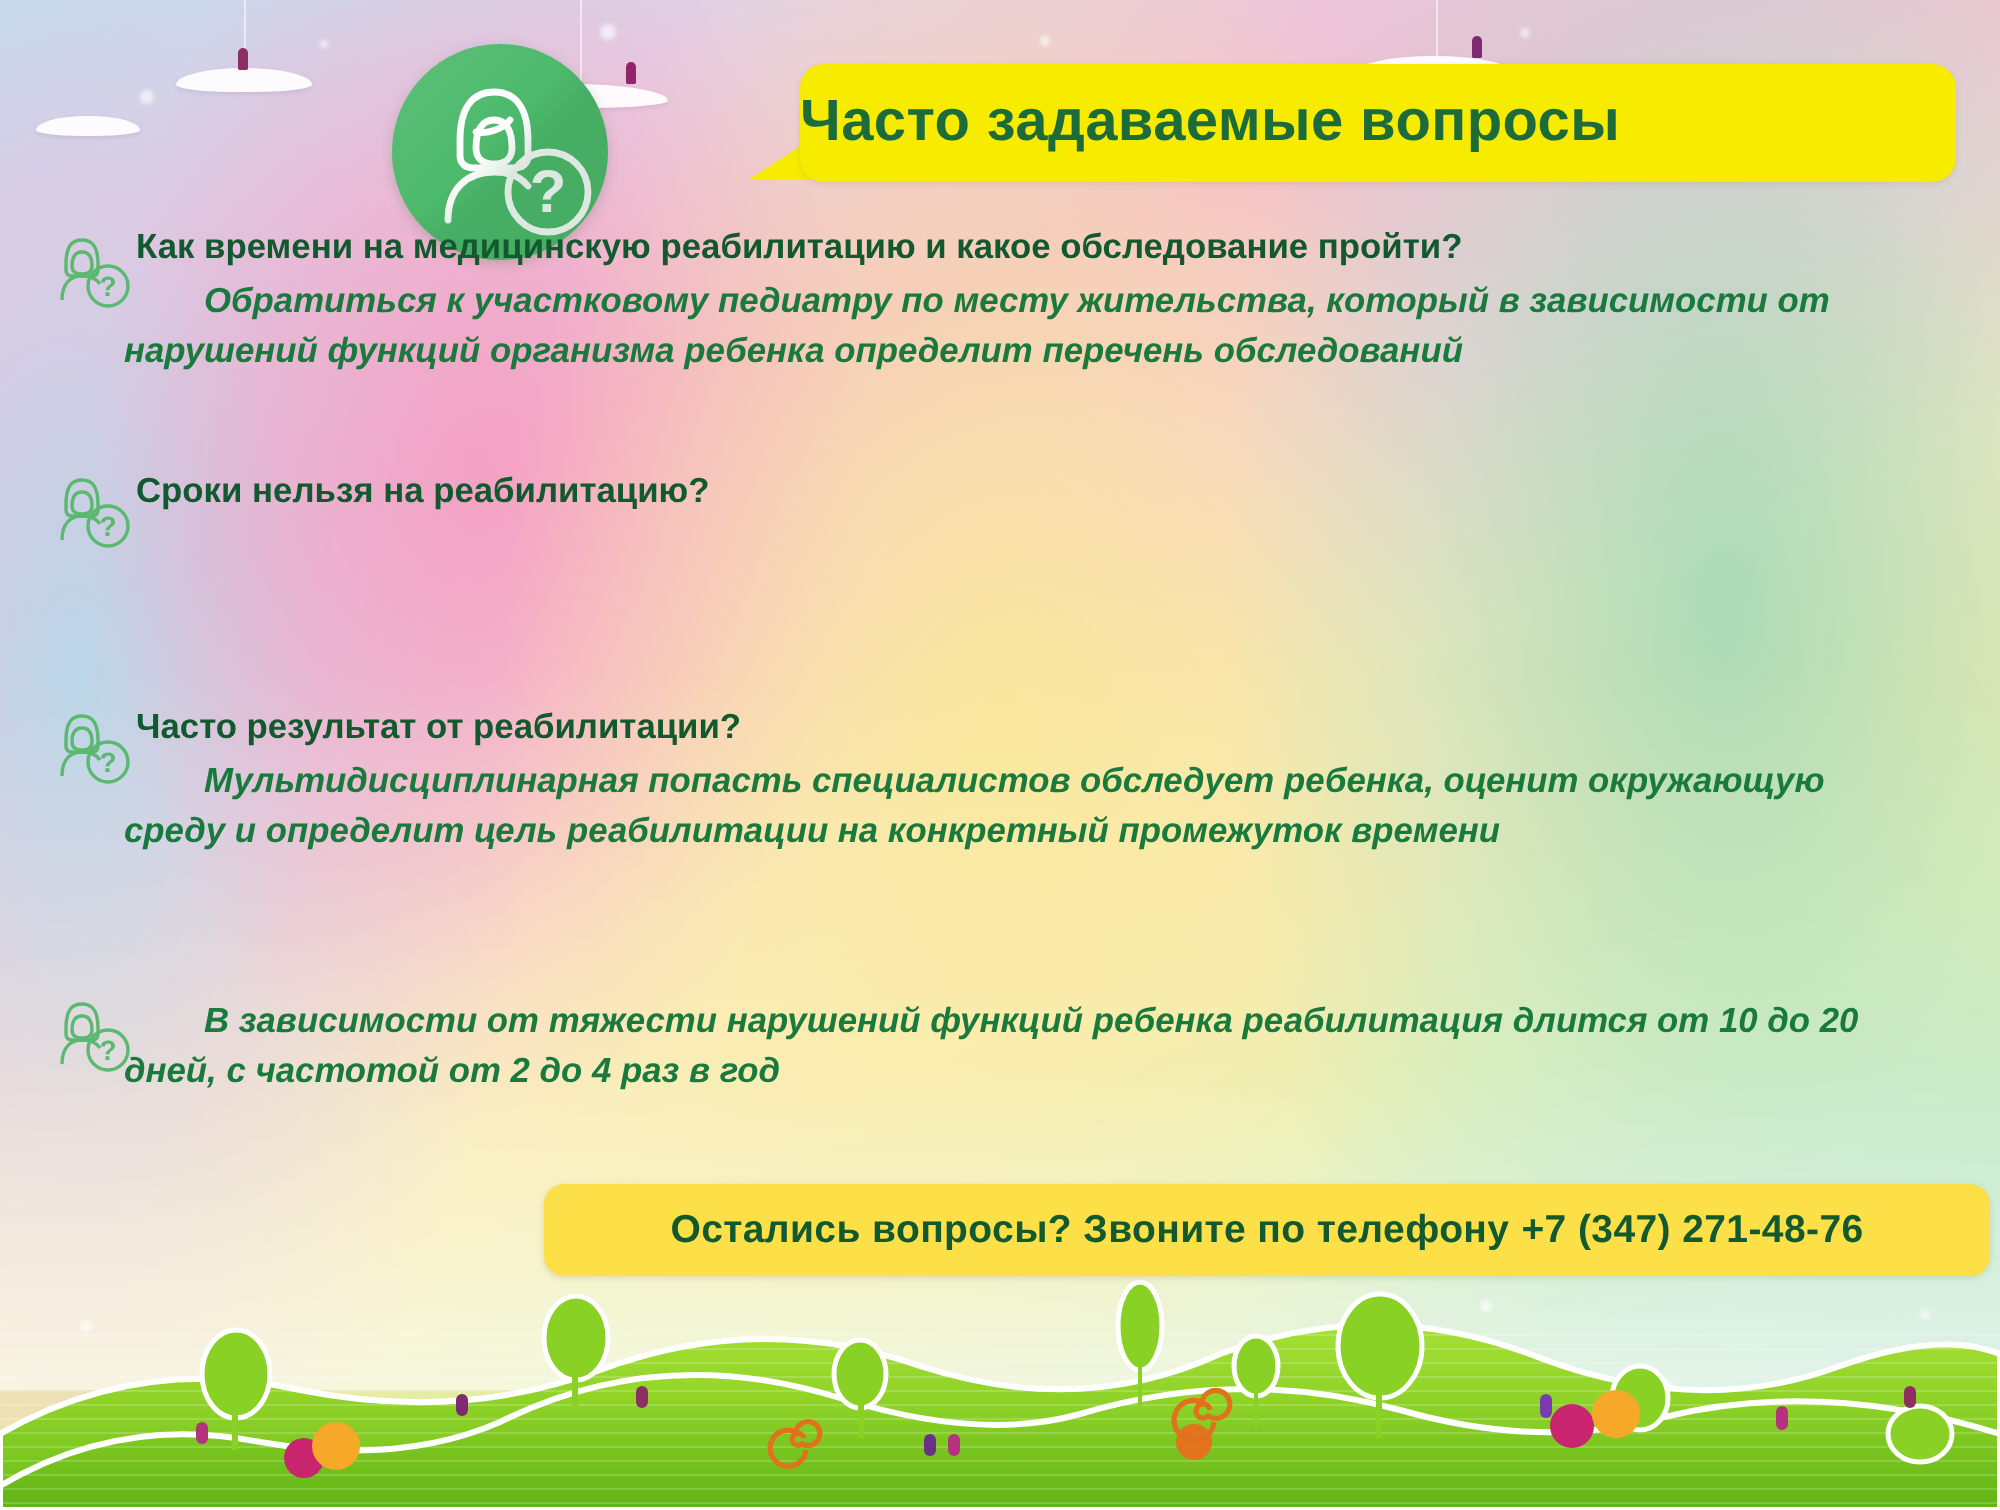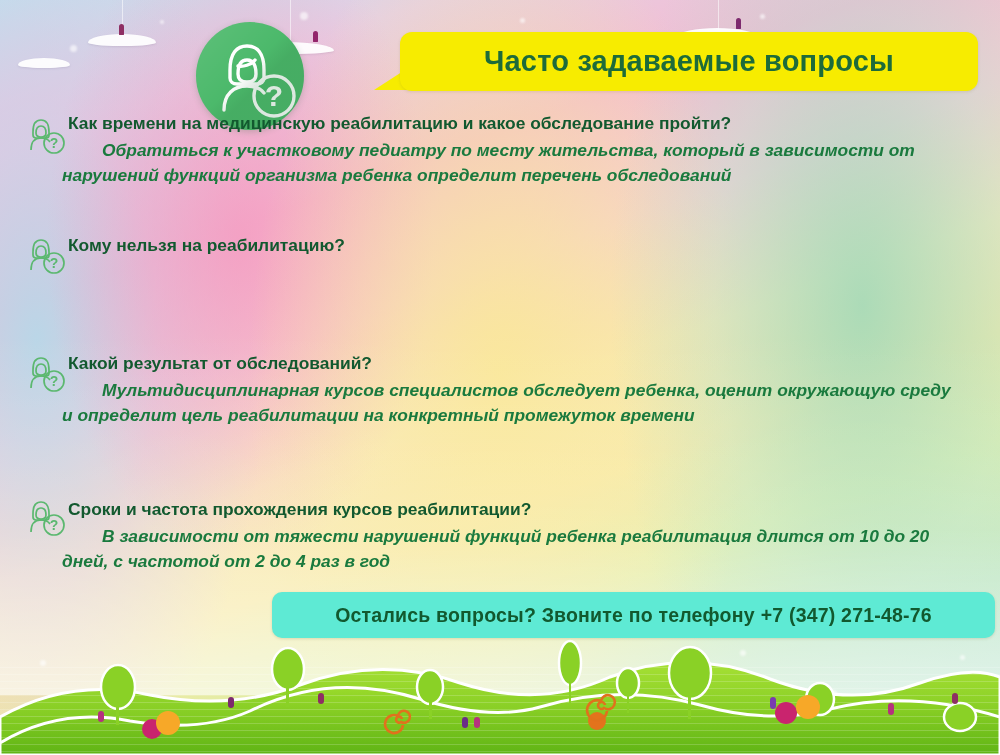--- a/index.html
+++ b/index.html
@@ -60,21 +60,21 @@
   }
   .mini-fig{position:absolute;width:5px;height:11px;border-radius:3px 3px 1px 1px;}
 
   
   .hills{position:absolute;left:0;bottom:0;width:1000px;height:130px;}
 
   
   .title-bar{
     position:absolute;left:400px;top:32px;width:578px;height:59px;
     background:#f7ec00;border-radius:12px;
-    display:flex;align-items:center;justify-content:center;
+    display:flex;align-items:center;justify-content:flex-start;
     box-shadow:0 1px 3px rgba(120,120,60,.18);
   }
   .title-bar .ttl{
     font-size:29px;font-weight:700;color:#1d6b3a;letter-spacing:.2px;
     white-space:nowrap;
   }
   .title-tail{
     position:absolute;left:374px;top:68px;width:34px;height:22px;
     background:#f7ec00;
     clip-path:polygon(100% 0,100% 100%,0 100%);
@@ -105,21 +105,21 @@
   .answer{
     margin:4px 0 0 0;padding:0 38px 0 62px;
     font-size:17.4px;font-style:italic;font-weight:600;color:#1a7a3e;
     line-height:1.42;text-indent:40px;
   }
   .qa-block{margin-bottom:14px;}
 
   
   .cta{
     position:absolute;left:272px;top:592px;width:723px;height:46px;
-    background:#5eead4;border-radius:10px;
+    background:#fde047;border-radius:10px;
     display:flex;align-items:center;justify-content:center;
     box-shadow:0 1px 3px rgba(120,120,60,.2);
   }
   .cta .cta-text{
     font-size:19.5px;font-weight:700;color:#12592f;white-space:nowrap;letter-spacing:.2px;
   }
   .cta .cta-text .phone{margin-left:6px;}
 </style>
 </head>
 <body>
@@ -263,52 +263,51 @@
         <svg viewBox="0 0 42 40" width="42" height="40" xmlns="http://www.w3.org/2000/svg">
           <g fill="none" stroke="#5bb86f" stroke-width="1.7" stroke-linejoin="round">
             <path d="M7 16 C7 7,10 4,15 4 C20 4,23 7,23 16 L23 19 C23 21,22 22,20 22 L10 22 C8 22,7 21,7 19 Z"></path>
             <path d="M10 17 C10 12,12 10,15 10 C18 10,20 12,20 17 C20 20,18 21,15 21 C12 21,10 20,10 17 Z"></path>
             <path d="M5 34 C5 26,9 22,15 22 C19 22,22 23,24 26"></path>
             <circle cx="28" cy="27" r="10"></circle>
           </g>
           <text x="28" y="32" text-anchor="middle" font-family="'Liberation Sans',sans-serif" font-size="14" font-weight="700" fill="#5bb86f">?</text>
         </svg>
       </span>
-      <p class="question">Кому нельзя на реабилитацию?</p>
+      <p class="question">Сроки нельзя на реабилитацию?</p>
     </div>
 
     <div class="qa-block" style="position:relative;height:132px;">
       <span class="bullet" style="top:2px;">
         <svg viewBox="0 0 42 40" width="42" height="40" xmlns="http://www.w3.org/2000/svg">
           <g fill="none" stroke="#5bb86f" stroke-width="1.7" stroke-linejoin="round">
             <path d="M7 16 C7 7,10 4,15 4 C20 4,23 7,23 16 L23 19 C23 21,22 22,20 22 L10 22 C8 22,7 21,7 19 Z"></path>
             <path d="M10 17 C10 12,12 10,15 10 C18 10,20 12,20 17 C20 20,18 21,15 21 C12 21,10 20,10 17 Z"></path>
             <path d="M5 34 C5 26,9 22,15 22 C19 22,22 23,24 26"></path>
             <circle cx="28" cy="27" r="10"></circle>
           </g>
           <text x="28" y="32" text-anchor="middle" font-family="'Liberation Sans',sans-serif" font-size="14" font-weight="700" fill="#5bb86f">?</text>
         </svg>
       </span>
-      <p class="question">Какой результат от обследований?</p>
-      <p class="answer">Мультидисциплинарная курсов специалистов обследует ребенка, оценит окружающую среду и определит цель реабилитации на конкретный промежуток времени</p>
+      <p class="question">Часто результат от реабилитации?</p>
+      <p class="answer">Мультидисциплинарная попасть специалистов обследует ребенка, оценит окружающую среду и определит цель реабилитации на конкретный промежуток времени</p>
     </div>
 
     <div class="qa-block" style="position:relative;height:100px;">
       <span class="bullet" style="top:0px;">
         <svg viewBox="0 0 42 40" width="42" height="40" xmlns="http://www.w3.org/2000/svg">
           <g fill="none" stroke="#5bb86f" stroke-width="1.7" stroke-linejoin="round">
             <path d="M7 16 C7 7,10 4,15 4 C20 4,23 7,23 16 L23 19 C23 21,22 22,20 22 L10 22 C8 22,7 21,7 19 Z"></path>
             <path d="M10 17 C10 12,12 10,15 10 C18 10,20 12,20 17 C20 20,18 21,15 21 C12 21,10 20,10 17 Z"></path>
             <path d="M5 34 C5 26,9 22,15 22 C19 22,22 23,24 26"></path>
             <circle cx="28" cy="27" r="10"></circle>
           </g>
           <text x="28" y="32" text-anchor="middle" font-family="'Liberation Sans',sans-serif" font-size="14" font-weight="700" fill="#5bb86f">?</text>
         </svg>
       </span>
-      <p class="question">Сроки и частота прохождения курсов реабилитации?</p>
       <p class="answer">В зависимости от тяжести нарушений функций ребенка реабилитация длится от 10 до 20 дней, с частотой от 2 до 4 раз в год</p>
     </div>
 
   </div>
 
   <div class="cta">
     <span class="cta-text">
       <span>Остались вопросы?  Звоните по телефону</span><span class="phone">+7 (347) 271-48-76</span>
     </span>
   </div>

